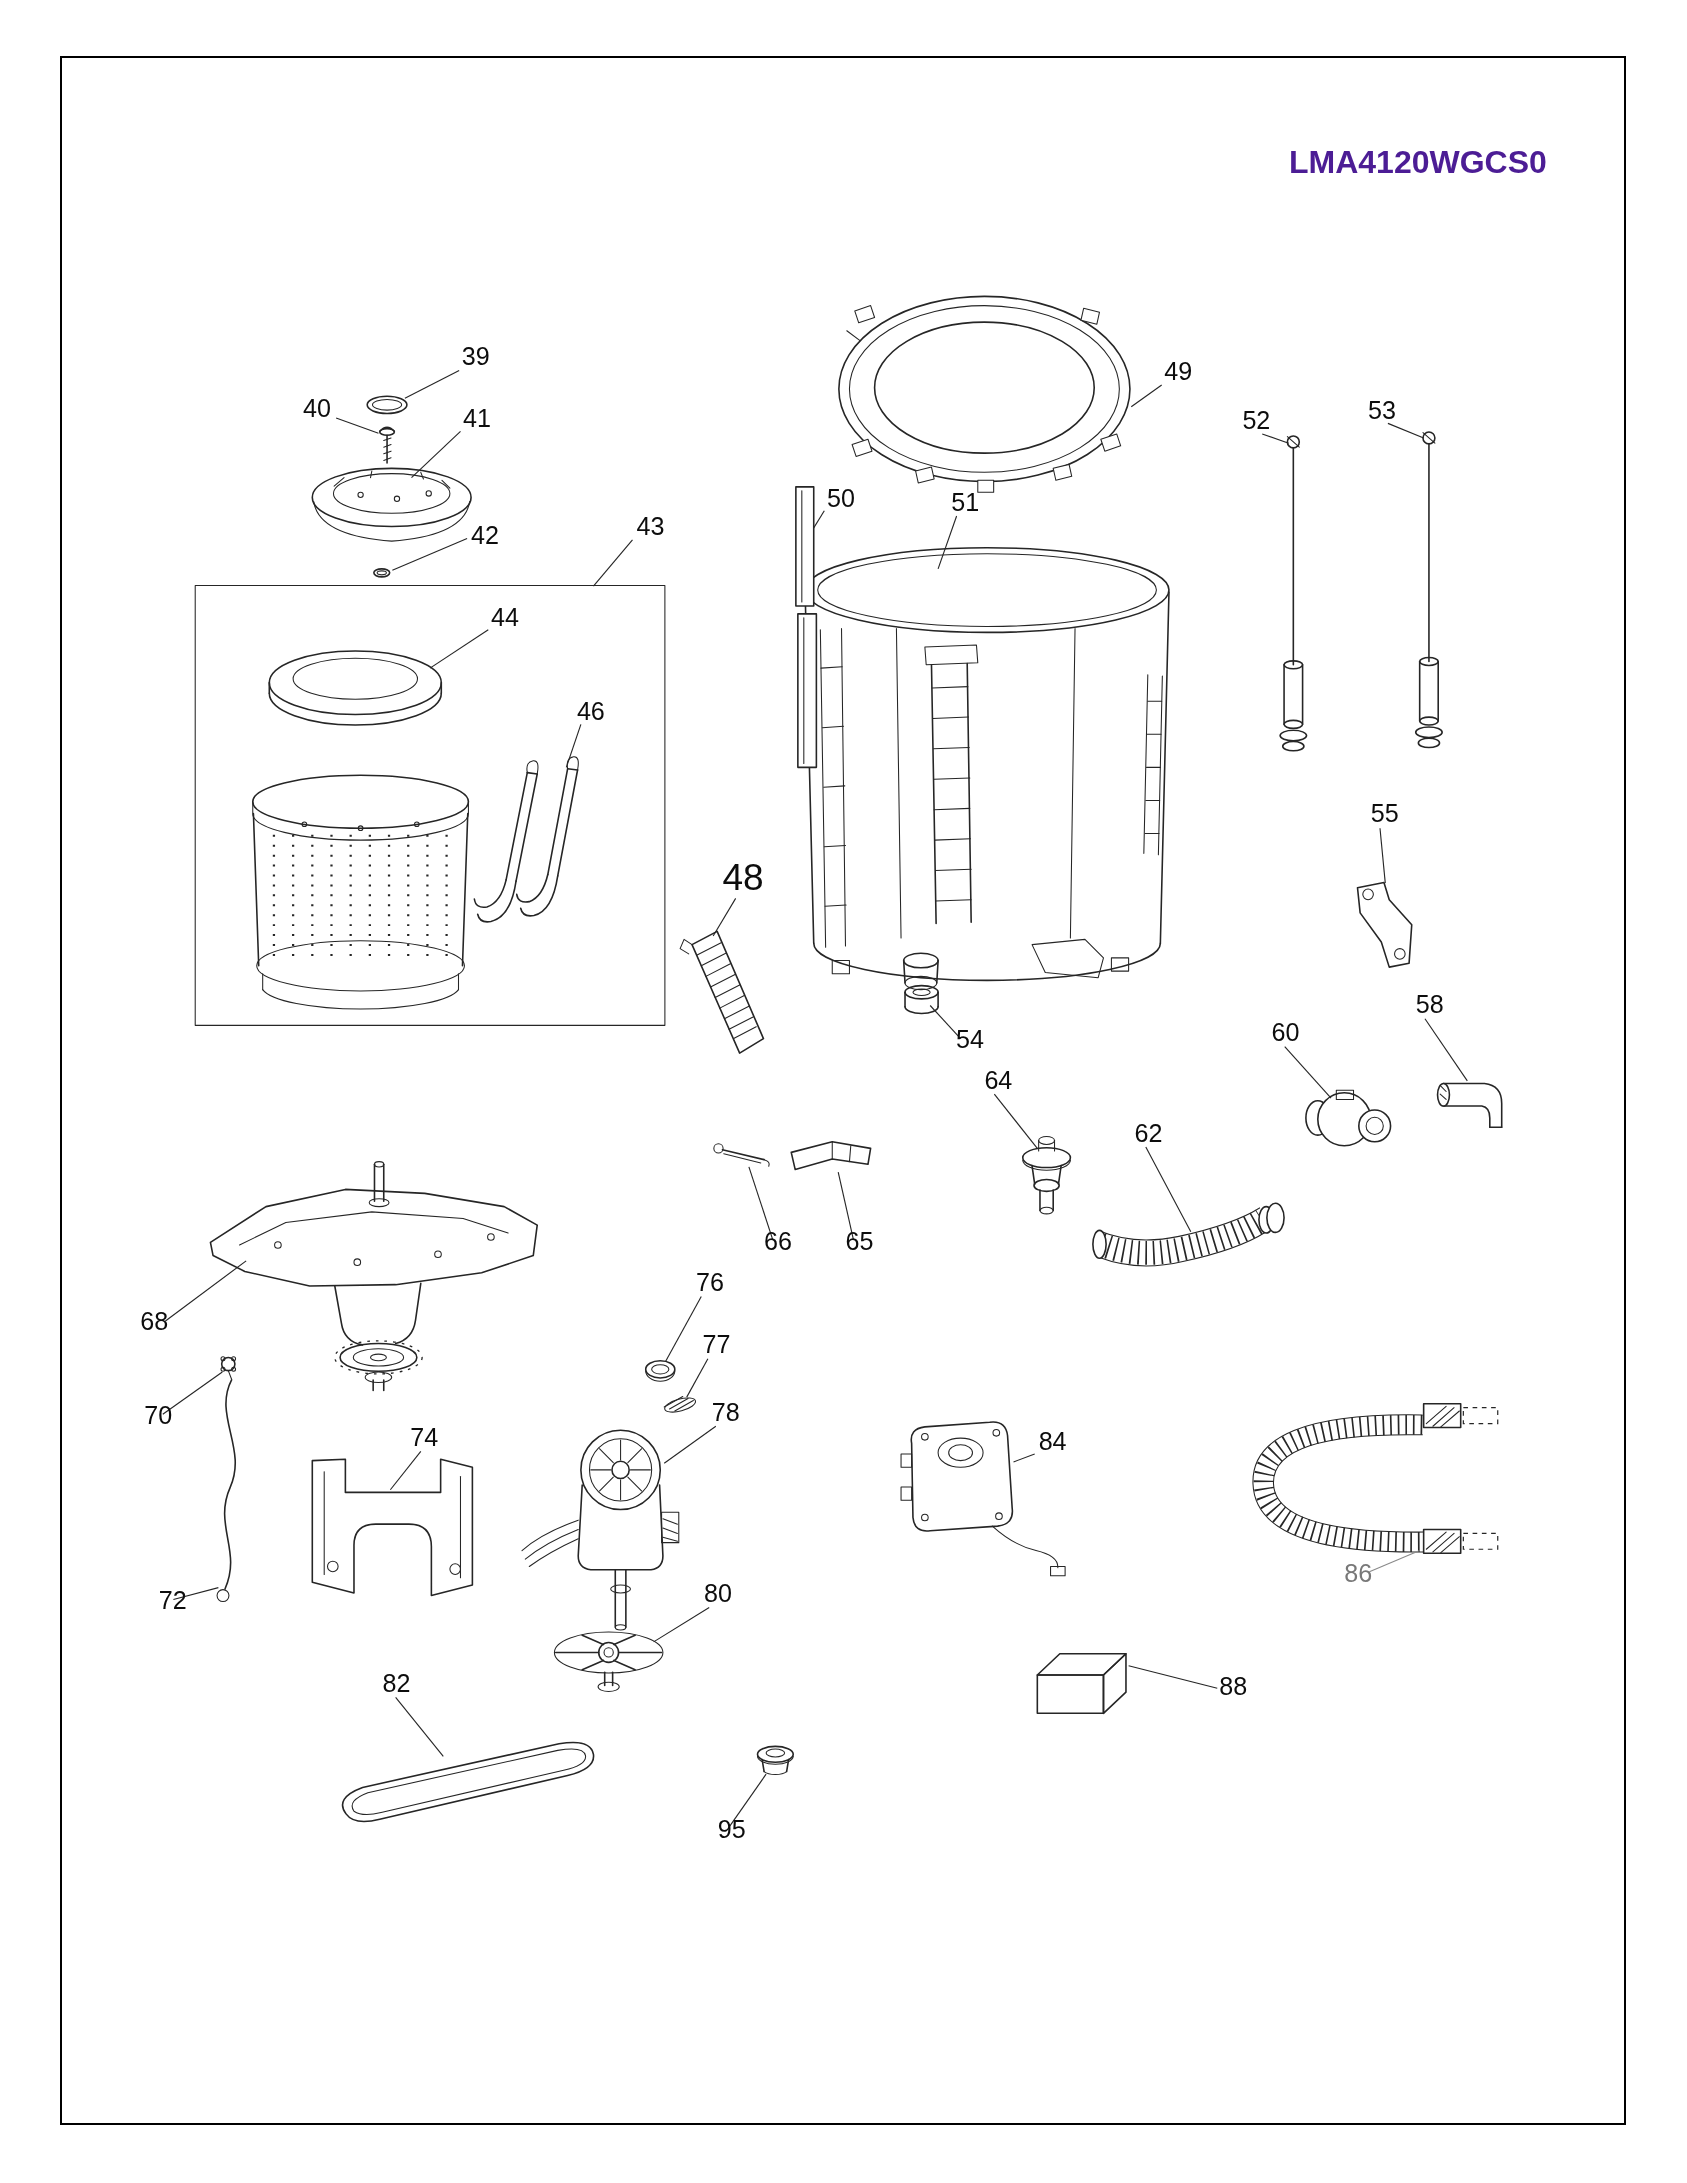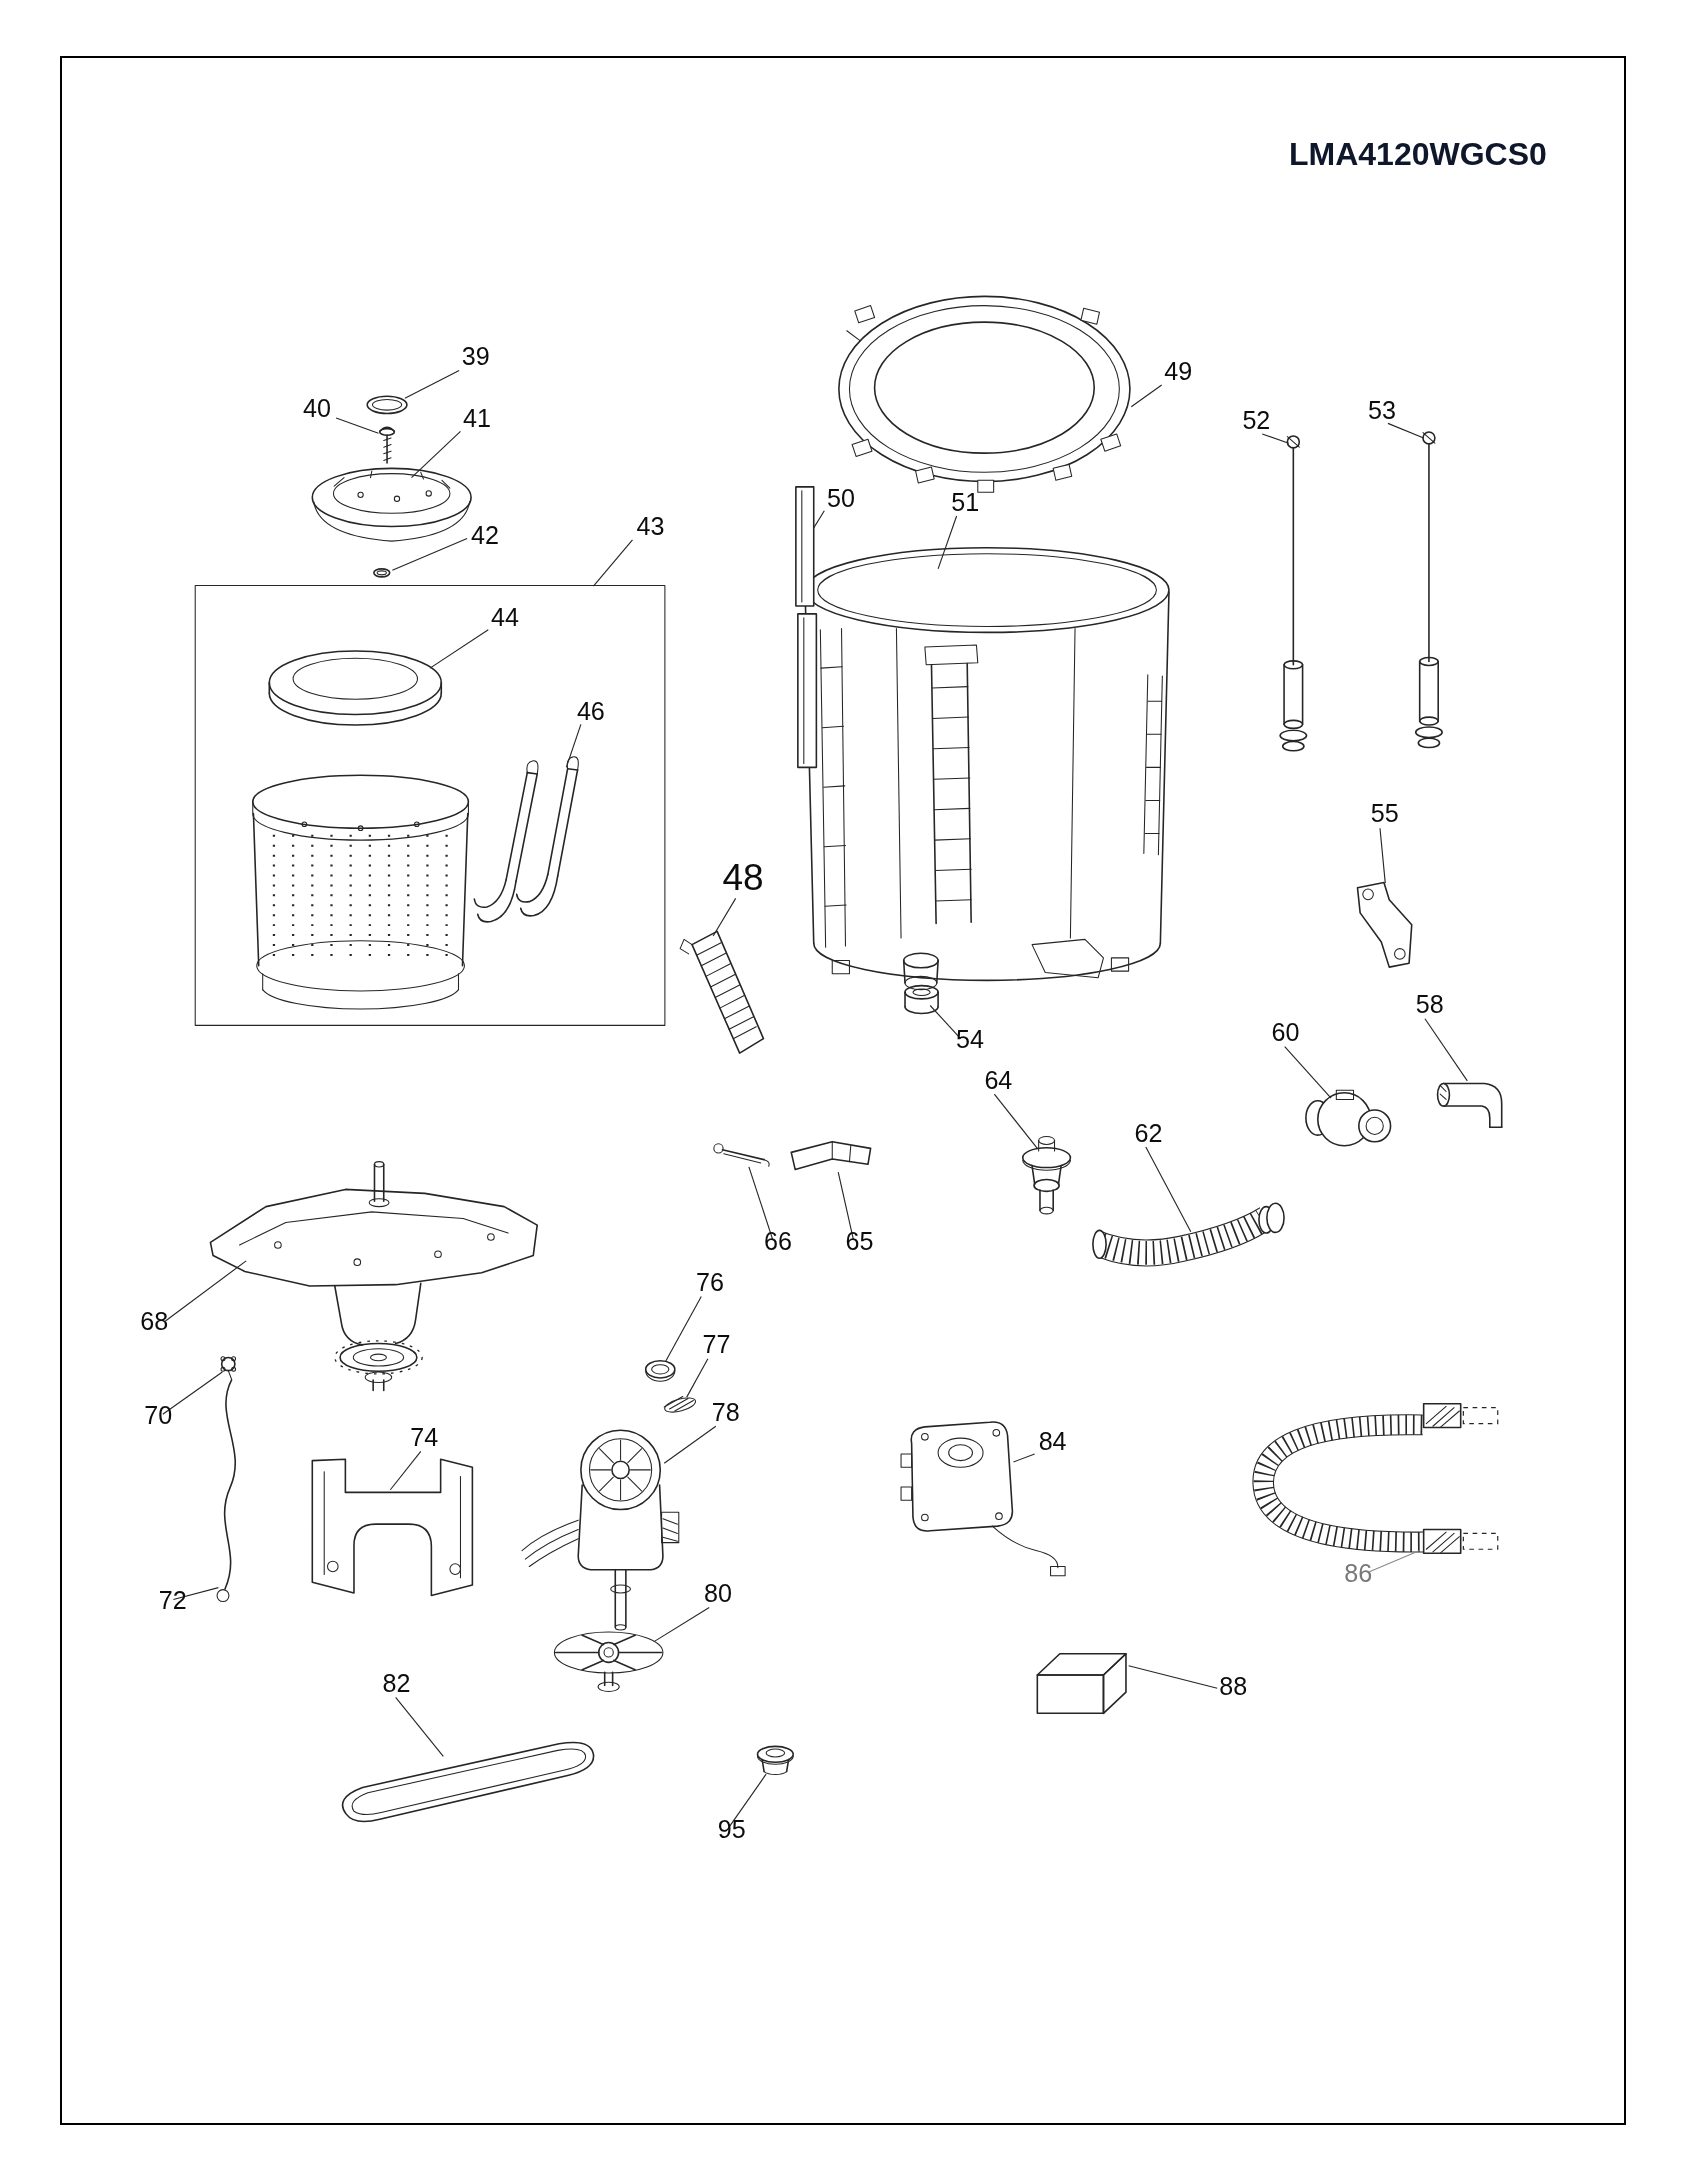--- a/index.html
+++ b/index.html
@@ -1,20 +1,20 @@
 <!DOCTYPE html>
 <html style="font-size:10.6px"><head>
 <meta charset="utf-8">
 <style>
   html,body{margin:0;padding:0;background:#ffffff;}
   .sheet{position:relative;width:1687px;height:2183px;background:#ffffff;overflow:hidden;
          font-family:"Liberation Sans",sans-serif;}
   .frame{position:absolute;left:60px;top:56px;width:1566px;height:2069px;
          border:2px solid #000;box-sizing:border-box;}
-  .title{position:absolute;left:1289px;top:136px;font-size:32px;font-weight:bold;color:#0f172a;}
+  .title{position:absolute;left:1289px;top:144px;font-size:32px;font-weight:bold;color:#4c1d95;}
   svg.diagram{position:absolute;left:0;top:0;}
 
   .ln{stroke:#262626;stroke-width:2.4;fill:none;stroke-linecap:round;stroke-linejoin:round;}
   .fw{stroke:#262626;stroke-width:2.4;fill:#ffffff;stroke-linejoin:round;}
   .thin{stroke-width:1.6;}
   .lead{stroke:#262626;stroke-width:1.7;fill:none;}
   .lead-muted{stroke:#8a8a8a;}
   .lbl{font-family:"Liberation Sans",sans-serif;font-size:38px;fill:#0d0d0d;}
   .lbl-big{font-size:56px;}
   .lbl-muted{fill:#787878;}

